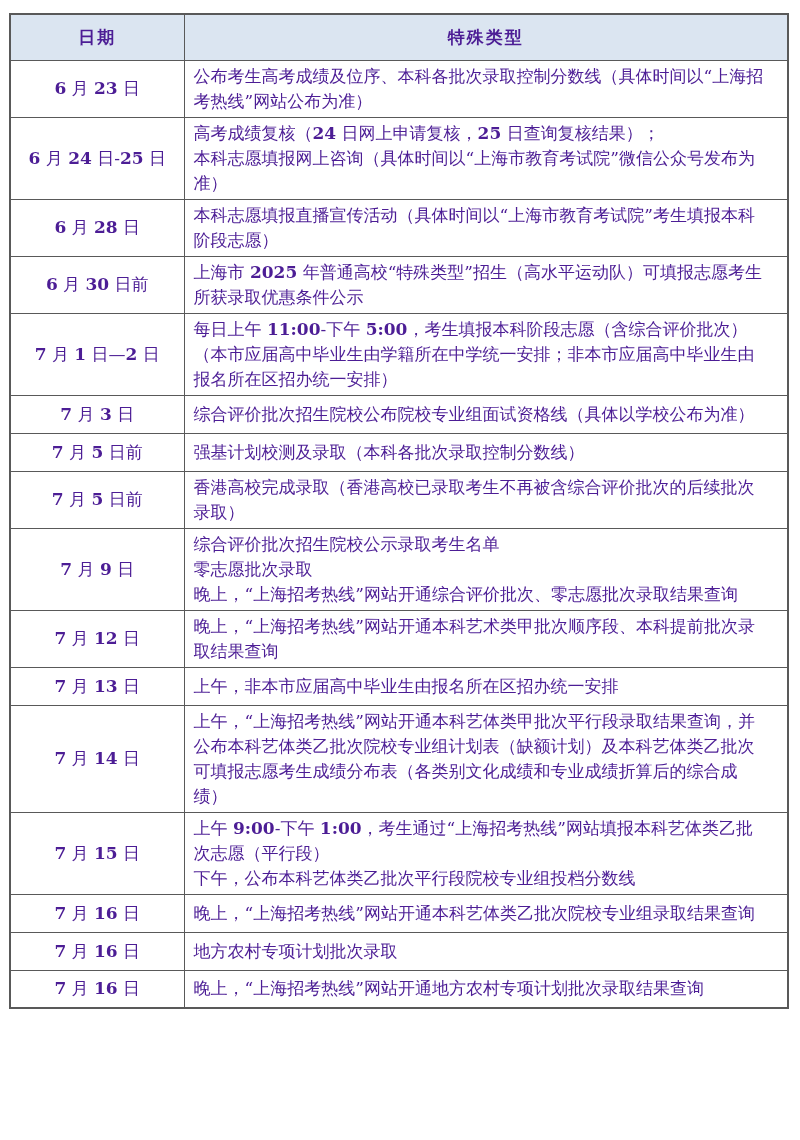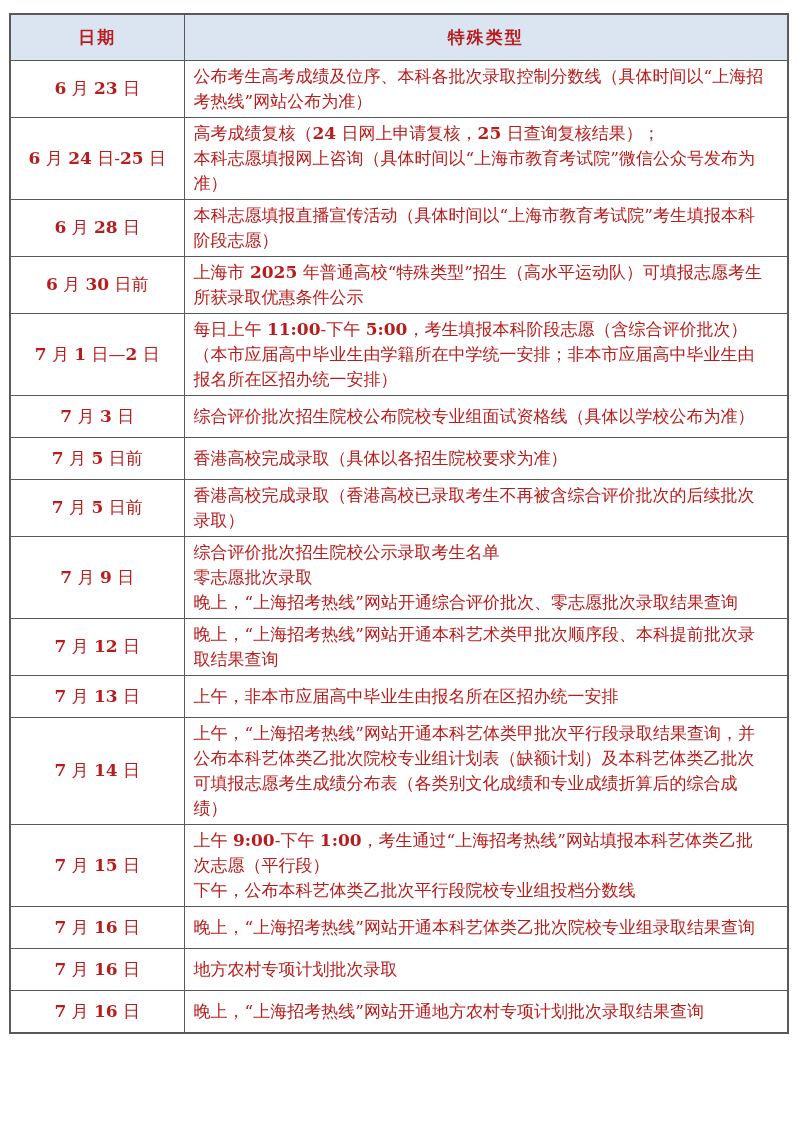--- a/index.html
+++ b/index.html
@@ -7,21 +7,21 @@
     padding: 0;
     background: #ffffff;
   }
   .page {
     position: relative;
     width: 800px;
     height: 1140px;
     background: #ffffff;
     overflow: hidden;
     font-family: "DejaVu Serif", "Liberation Serif", serif;
-    color: #b91c1c;
+    color: #4c1d95;
   }
   table.schedule {
     position: absolute;
     left: 9px;
     top: 13px;
     width: 778px;
     border-collapse: collapse;
     table-layout: fixed;
     border: 2px solid #595959;
   }
@@ -38,21 +38,21 @@
     background: #dbe5f1;
     font-weight: bold;
     text-align: center;
     letter-spacing: 2px;
   }
   table.schedule tbody tr {
     height: 38px;
   }
   td.date-cell {
     text-align: center;
-    padding: 8px 4px;
+    padding: 0 4px;
     line-height: 25px;
     white-space: nowrap;
   }
   td.content-cell {
     padding: 3px 20px 3px 9px;
     line-height: 25px;
   }
   td.content-cell .content-line {
     text-align: left;
   }
@@ -110,21 +110,21 @@
         </tr>
         <tr>
           <td class="date-cell"><b class="num">7</b> 月 <b class="num">3</b> 日</td>
           <td class="content-cell">
             <div class="content-line">综合评价批次招生院校公布院校专业组面试资格线（具体以学校公布为准）</div>
           </td>
         </tr>
         <tr>
           <td class="date-cell"><b class="num">7</b> 月 <b class="num">5</b> 日前</td>
           <td class="content-cell">
-            <div class="content-line">香港高校完成录取（具体以各招生院校要求为准）</div>
+            <div class="content-line">强基计划校测及录取（本科各批次录取控制分数线）</div>
           </td>
         </tr>
         <tr>
           <td class="date-cell"><b class="num">7</b> 月 <b class="num">5</b> 日前</td>
           <td class="content-cell">
             <div class="content-line">香港高校完成录取（香港高校已录取考生不再被含综合评价批次的后续批次录取）</div>
           </td>
         </tr>
         <tr>
           <td class="date-cell"><b class="num">7</b> 月 <b class="num">9</b> 日</td>

